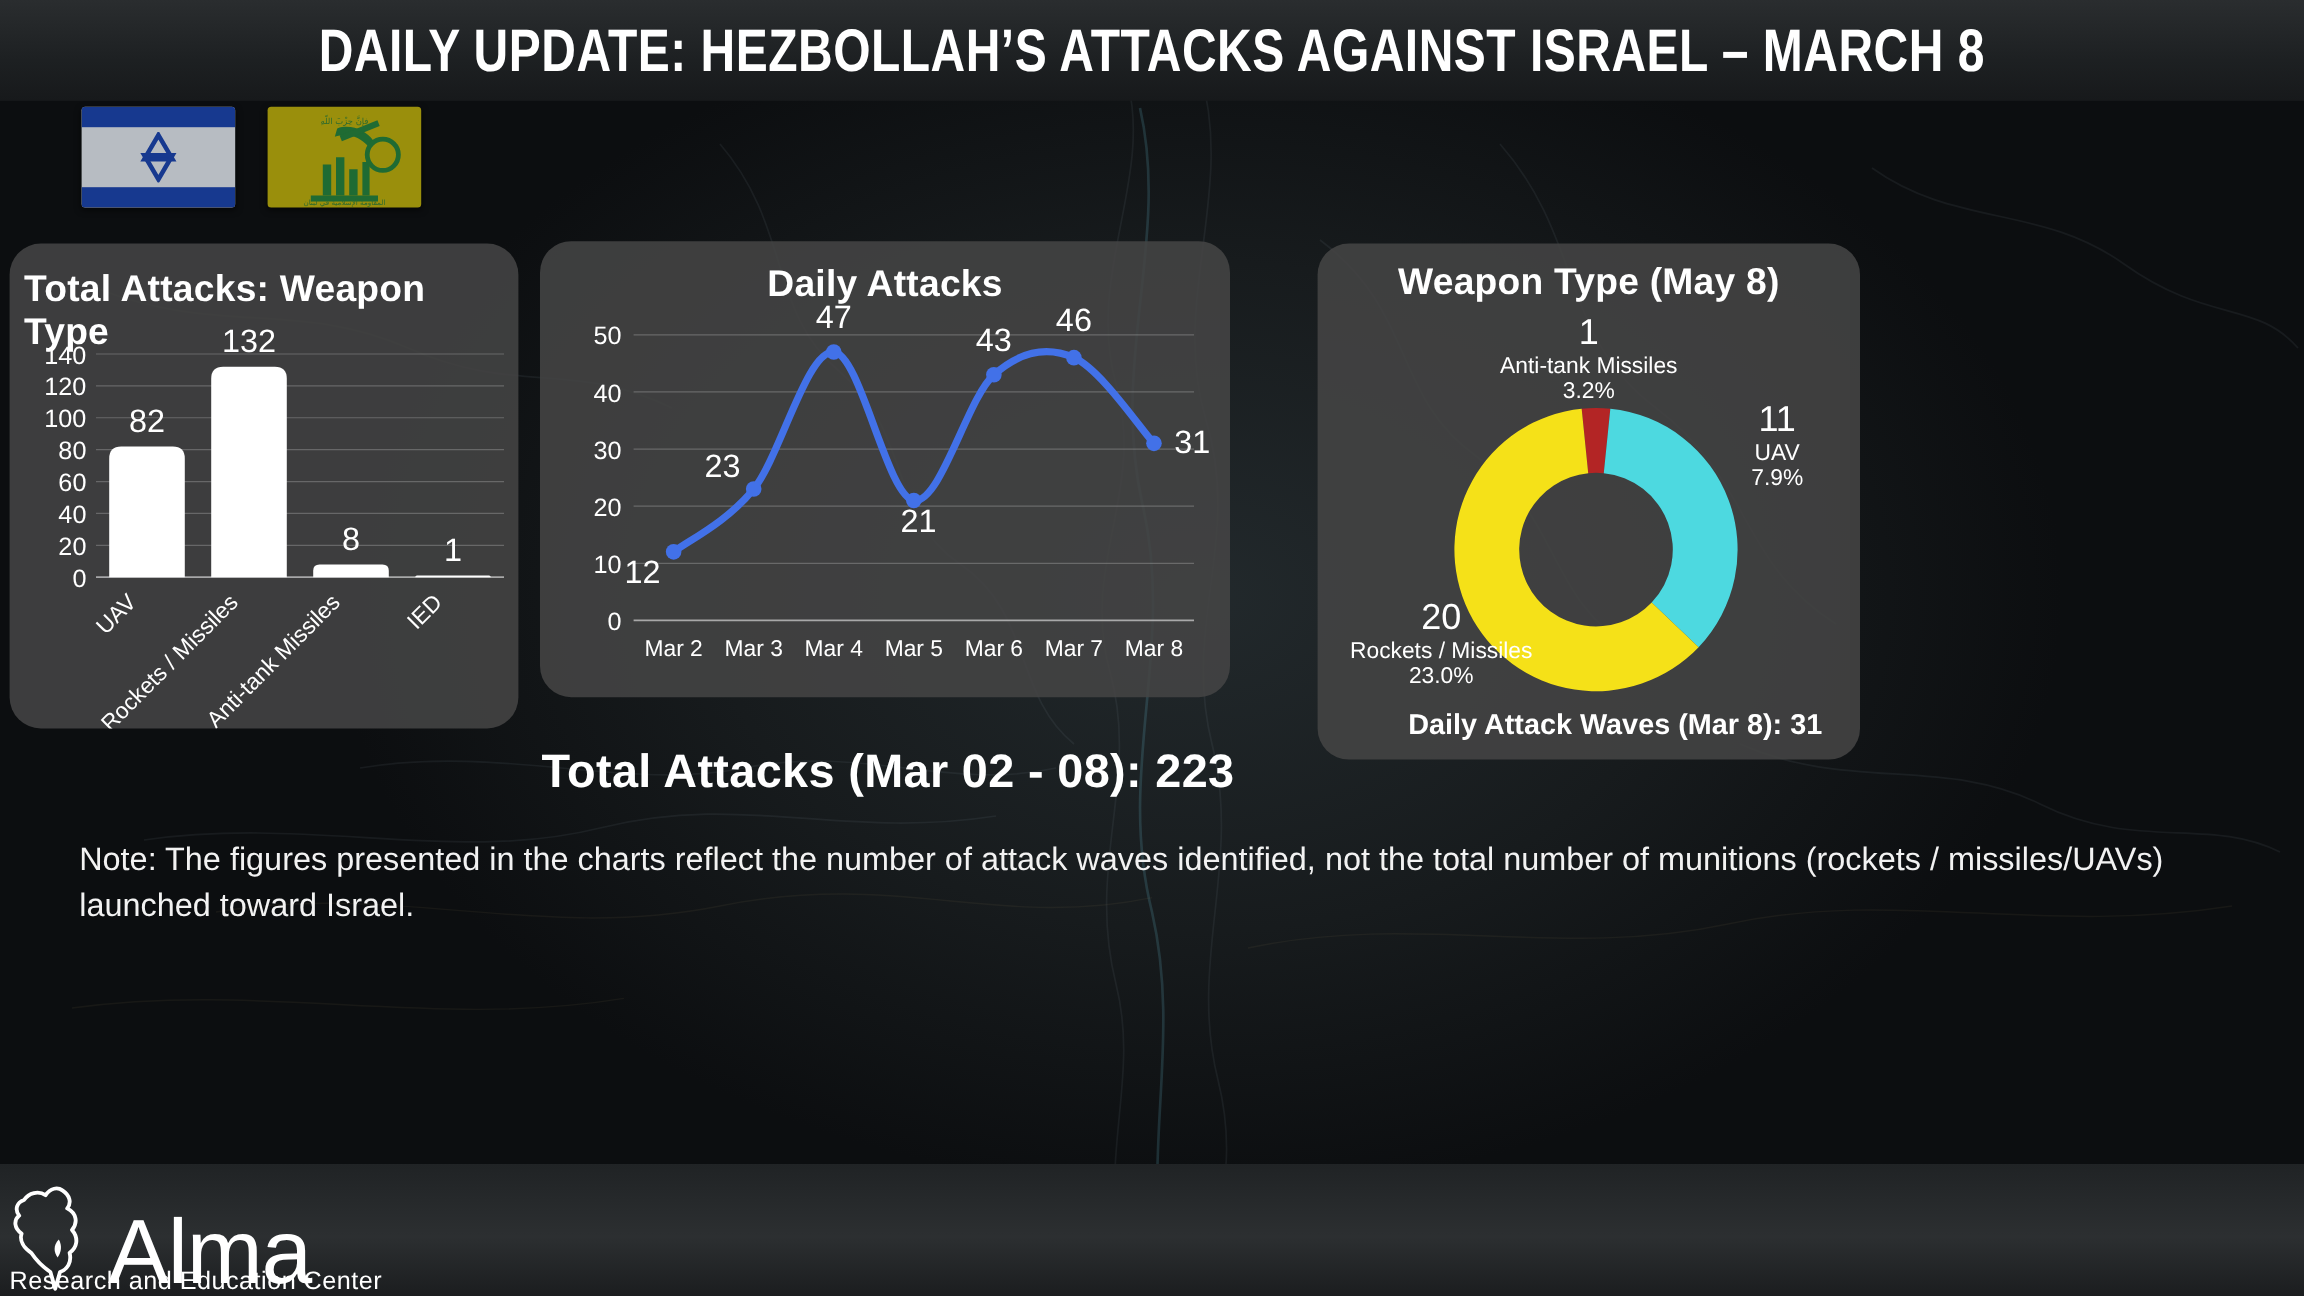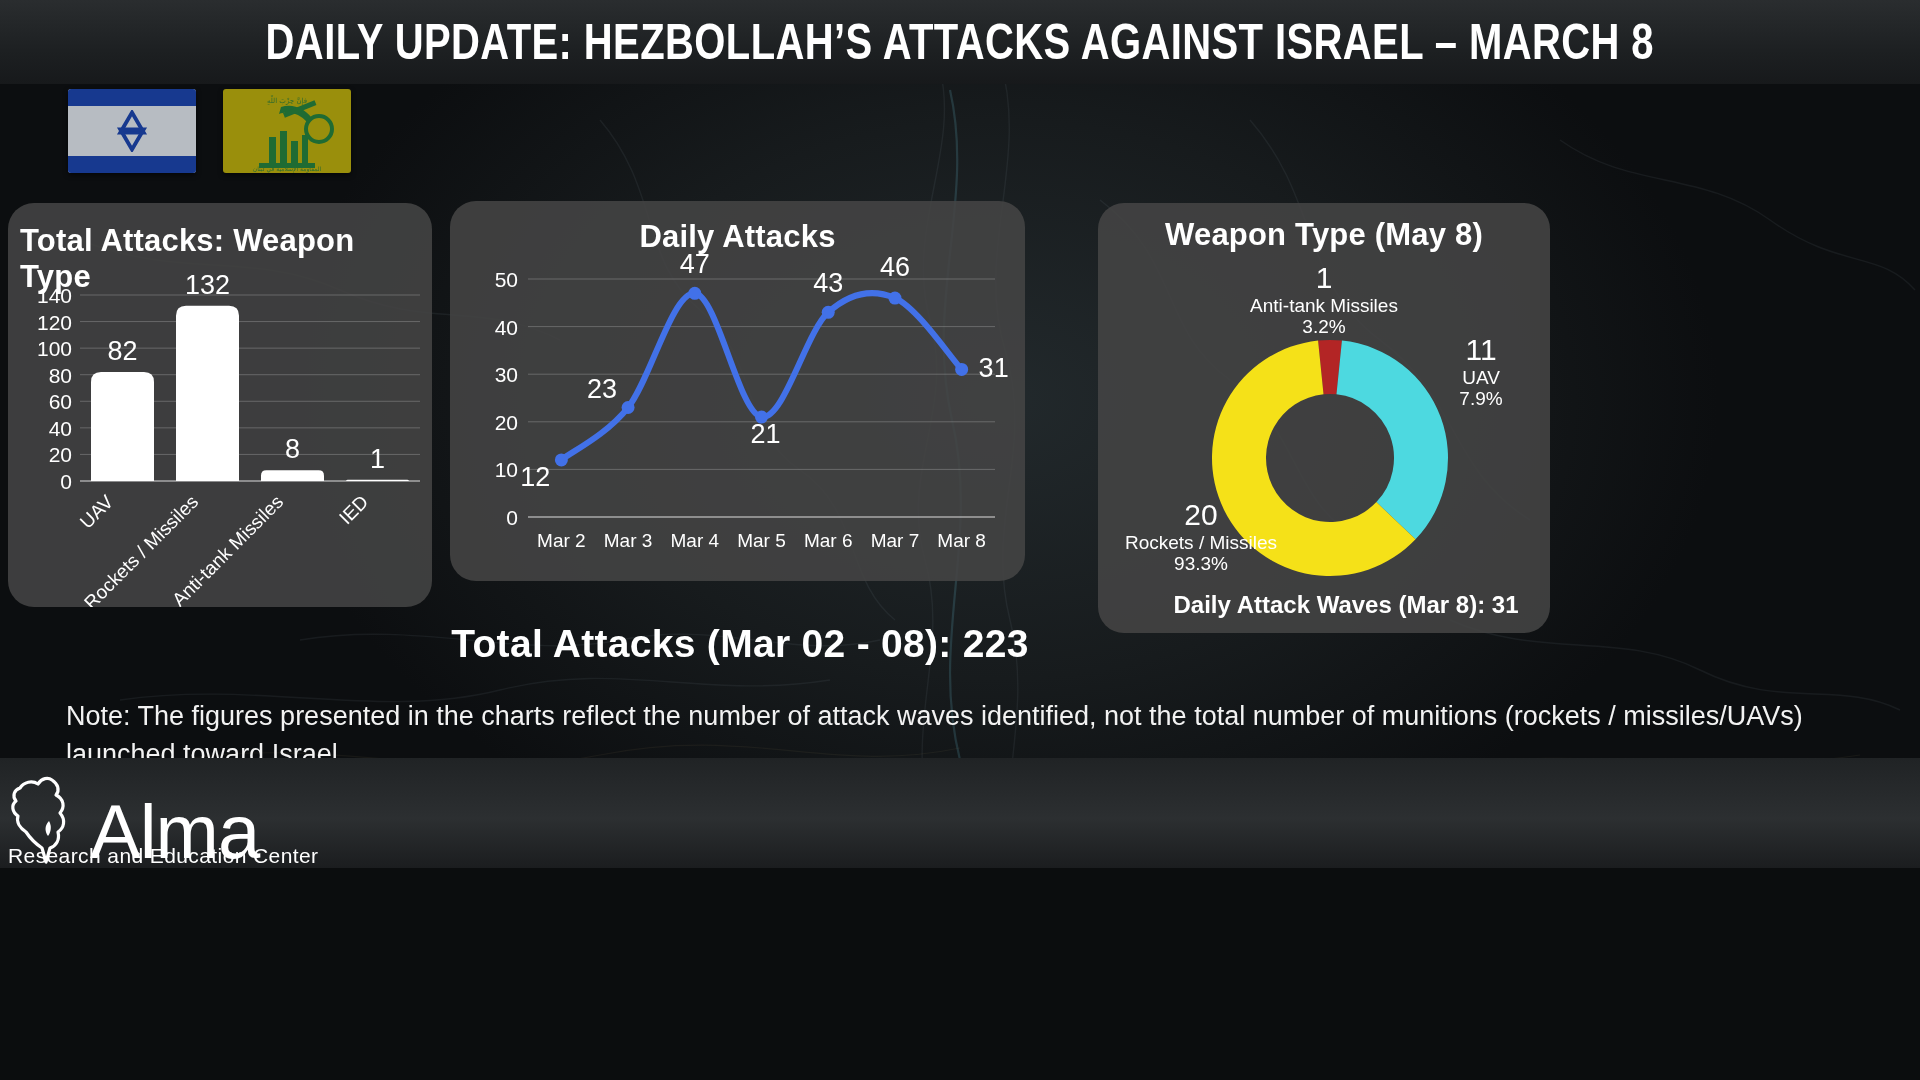--- a/index.html
+++ b/index.html
@@ -8,21 +8,21 @@
     width: 1920px;
     height: 1080px;
     overflow: hidden;
     background: #0b0d0e;
     font-family: "Liberation Sans", sans-serif;
   }
 
   #stage {
     position: relative;
     width: 1920px;
-    height: 868px;
+    height: 1080px;
     background:
       radial-gradient(ellipse 900px 620px at 52% 46%, #22292c 0%, #171b1d 45%, #0c0e10 80%),
       linear-gradient(180deg, #111416 0%, #0a0c0d 100%);
     overflow: hidden;
   }
 
   
   .map-svg {
     position: absolute;
     inset: 0;
@@ -372,21 +372,21 @@
 
     <div class="donut-label" style="left:318px; top:130px; width:130px;">
       <div class="v">11</div>
       <div class="n">UAV</div>
       <div class="p">7.9%</div>
     </div>
 
     <div class="donut-label" style="left:-3px; top:295px; width:212px;">
       <div class="v">20</div>
       <div class="n">Rockets / Missiles</div>
-      <div class="p">93.3%</div>
+      <div class="p">23.0%</div>
     </div>
 
     <div class="donut-foot">Daily Attack Waves (Mar 8): 31</div>
   </div>
 
   <div class="total-line">Total Attacks (Mar 02 - 08): 223</div>
 
   <div class="note">Note: The figures presented in the charts reflect the number of attack waves identified, not the total number of munitions (rockets / missiles/UAVs) launched toward Israel.</div>
 
   <div class="footer">

